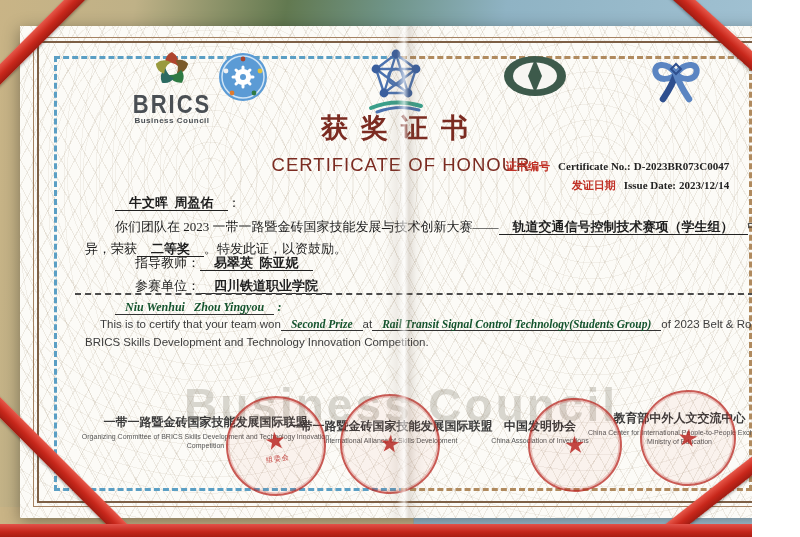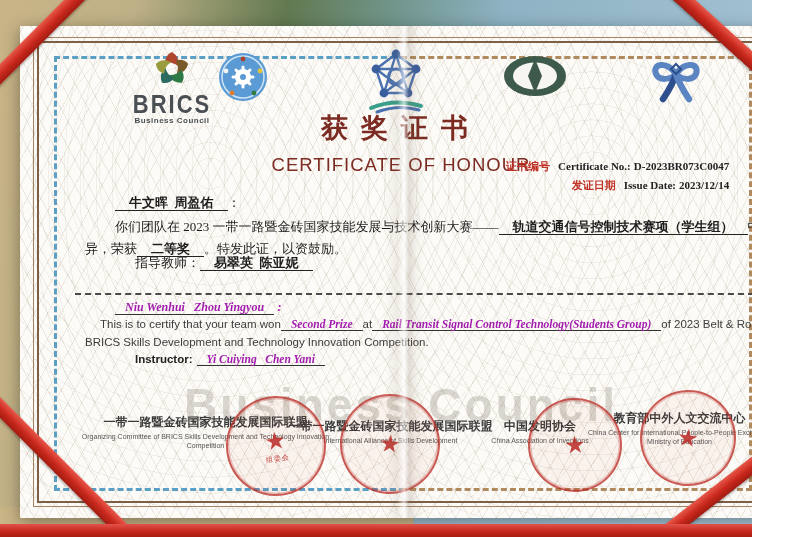--- a/index.html
+++ b/index.html
@@ -42,21 +42,21 @@
   .uzh{border-bottom:1.5px solid #222;padding:0 14px;font-weight:bold;white-space:pre;}
   .zh-names{left:95px;top:168px;font-size:13px;}
   .zh-l1{left:95px;top:192px;width:660px;white-space:nowrap;}
   .zh-l2{left:65px;top:214px;}
   .zh-ins{left:115px;top:228px;}
   .zh-unit{left:115px;top:251px;}
   .sep{left:55px;top:267px;right:28px;border-top:2px dashed #4a4a4a;height:0;z-index:3;position:absolute;}
   
   .en{font-size:11.5px;color:#3c3c3c;}
   .ui{border-bottom:1.2px solid #333;padding:0 10px;font-family:"Liberation Serif","DejaVu Serif",serif;
-    font-style:italic;font-weight:bold;color:#a21caf;white-space:pre;}
+    font-style:italic;font-weight:bold;color:#14532d;white-space:pre;}
   .en-names{left:95px;top:274px;font-size:12px;}
   .en-l1{left:80px;top:292px;width:680px;white-space:nowrap;}
   .en-l2{left:65px;top:310px;}
   .en-ins{left:115px;top:327px;}
   .en-unit{left:115px;top:346px;}
   .blab{font-weight:bold;color:#222;margin-right:4px;}
   
   .wmark{left:0;top:352px;width:100%;text-align:center;font-weight:bold;font-size:46px;letter-spacing:3px;
     color:rgba(168,162,150,.42);z-index:2;}
   
@@ -196,33 +196,33 @@
     </div>
     <div class="abs zh zh-l1">
       <span>你们团队在 2023 一带一路暨金砖国家技能发展与技术创新大赛——</span><span class="uzh">轨道交通信号控制技术赛项（学生组）</span><span>中表现优</span>
     </div>
     <div class="abs zh zh-l2">
       <span>异，荣获</span><span class="uzh">二等奖</span><span>。特发此证，以资鼓励。</span>
     </div>
     <div class="abs zh zh-ins">
       <span>指导教师：</span><span class="uzh">易翠英  陈亚妮</span>
     </div>
+    <div class="abs zh zh-unit">
+      <span>参赛单位：</span><span class="uzh">四川铁道职业学院</span>
+    </div>
 
     <div class="sep"></div>
 
     <div class="abs en en-names">
       <span class="ui">Niu Wenhui   Zhou Yingyou</span> <span class="ui" style="border:none;padding:0">:</span>
     </div>
     <div class="abs en en-l1">
       <span>This is to certify that your team won</span><span class="ui">Second Prize</span><span>at</span><span class="ui">Rail Transit Signal Control Technology(Students Group)</span><span>of 2023 Belt &amp; Road and</span>
     </div>
     <div class="abs en en-l2">BRICS Skills Development and Technology Innovation Competition.</div>
-    <div class="abs en en-ins">
-      <span class="blab">Instructor:</span><span class="ui">Yi Cuiying   Chen Yani</span>
-    </div>
 
     <div class="abs wmark">Business Council</div>
 
     <div class="org org1">
       <div class="ozh">一带一路暨金砖国家技能发展国际联盟</div>
       <div class="oen">Organizing Committee of BRICS Skills Development and Technology Innovation Competition</div>
     </div>
     <div class="org org2">
       <div class="ozh">一带一路暨金砖国家技能发展国际联盟</div>
       <div class="oen">International Alliance of Skills Development</div>

